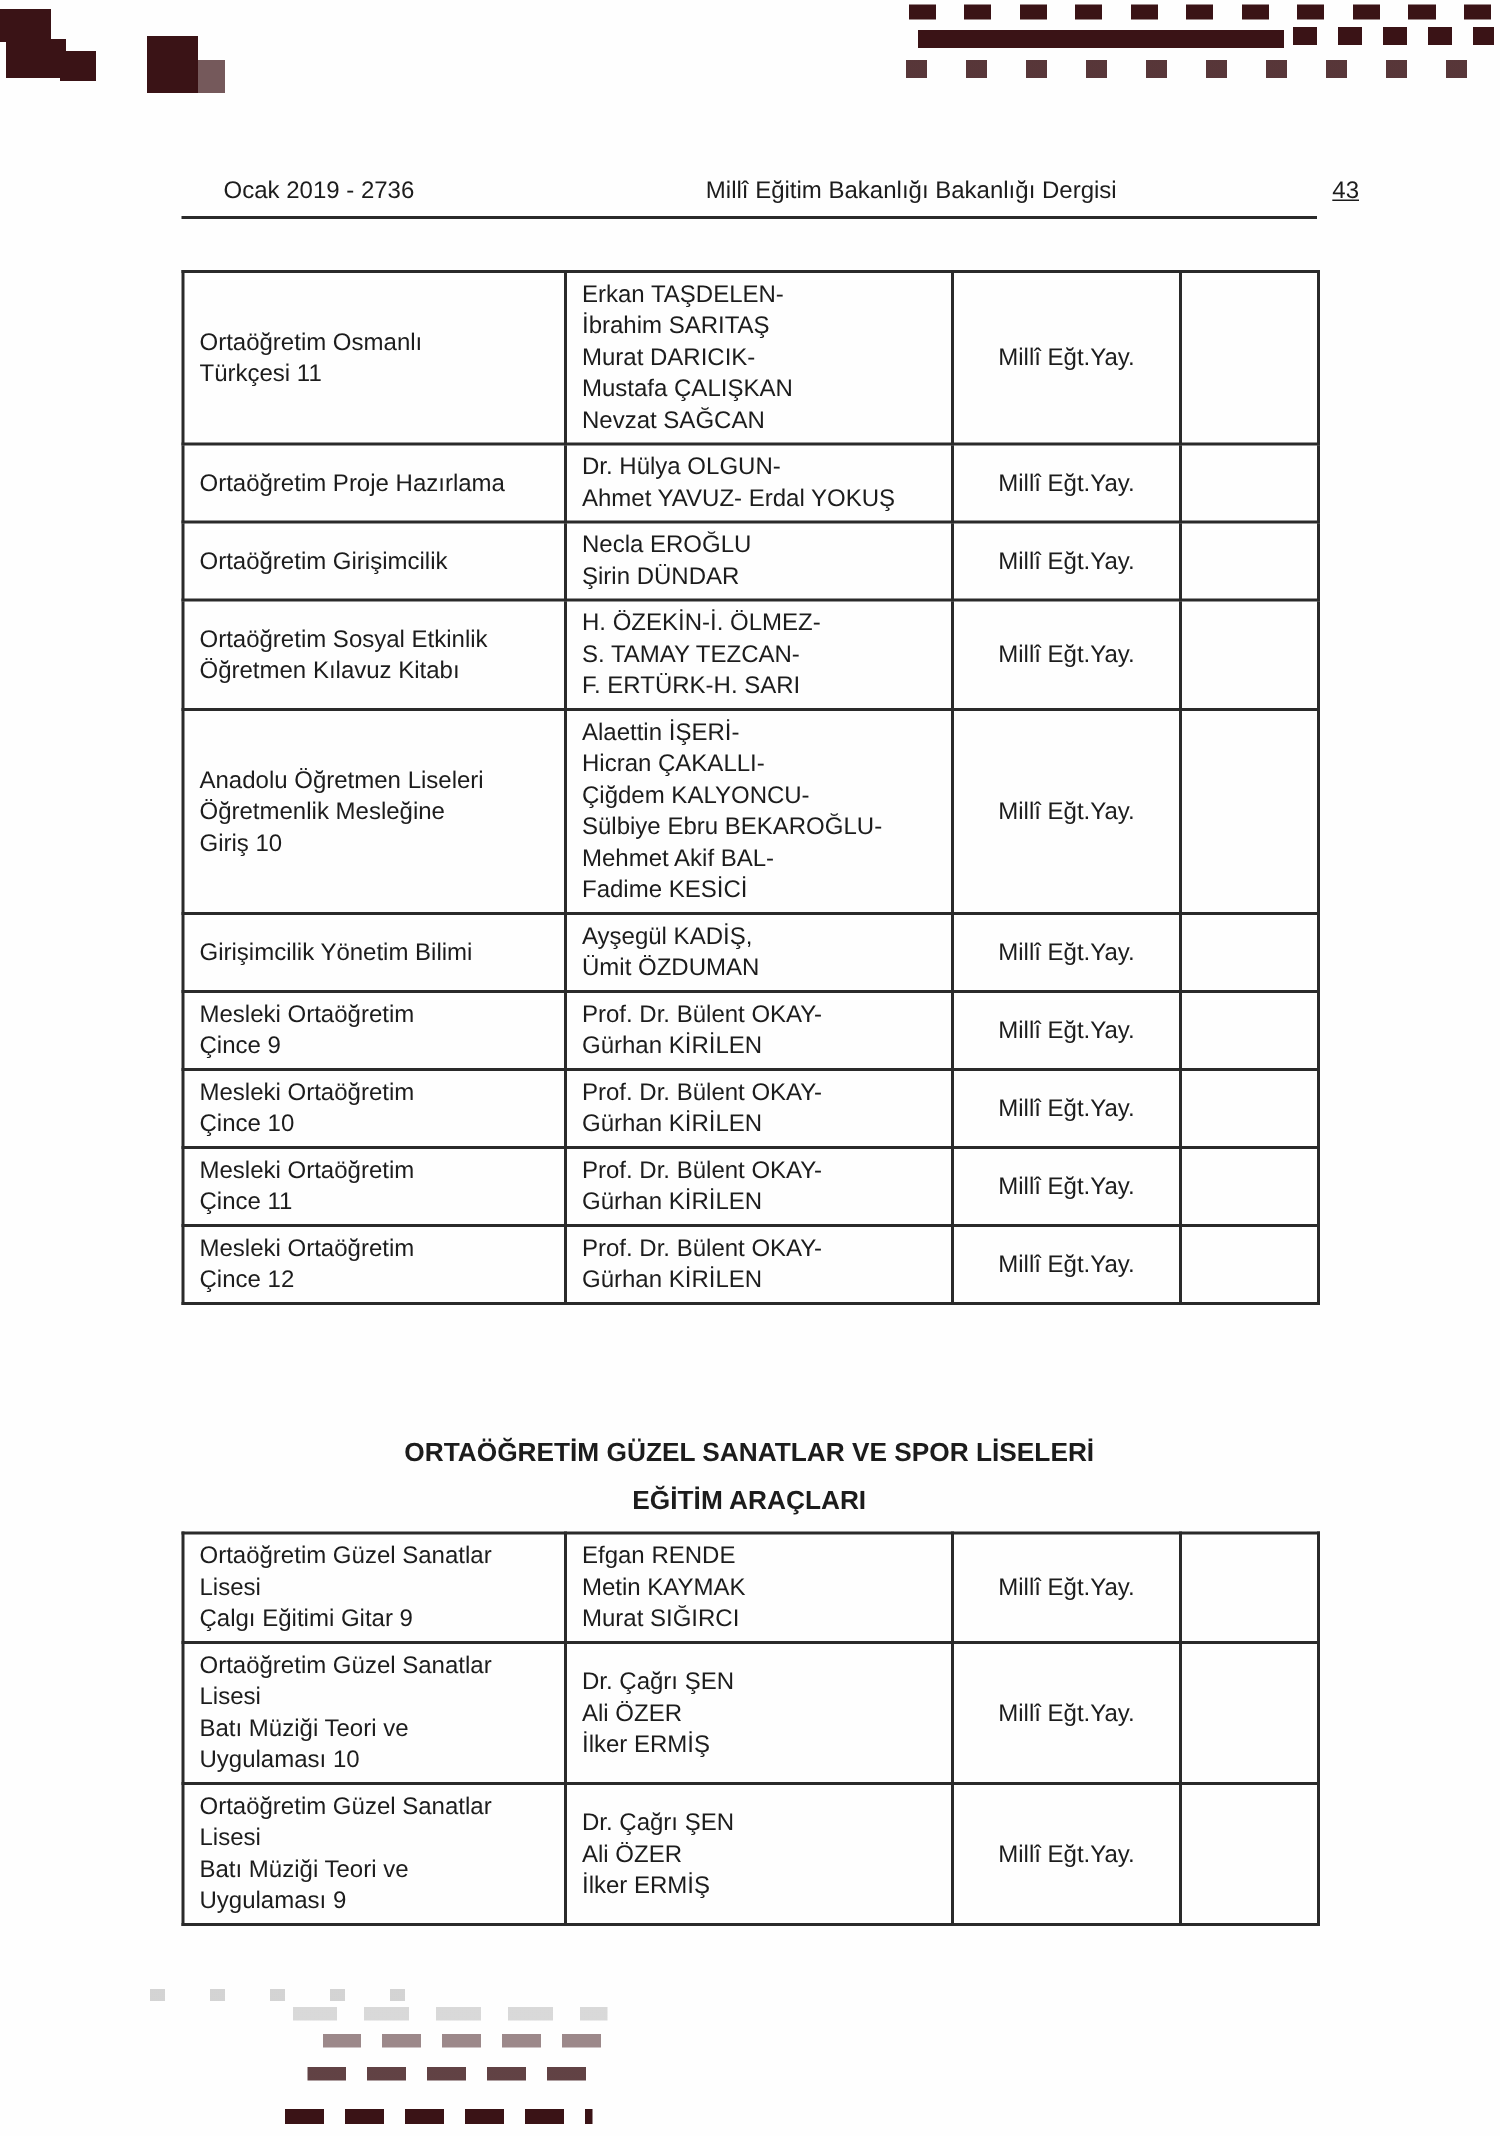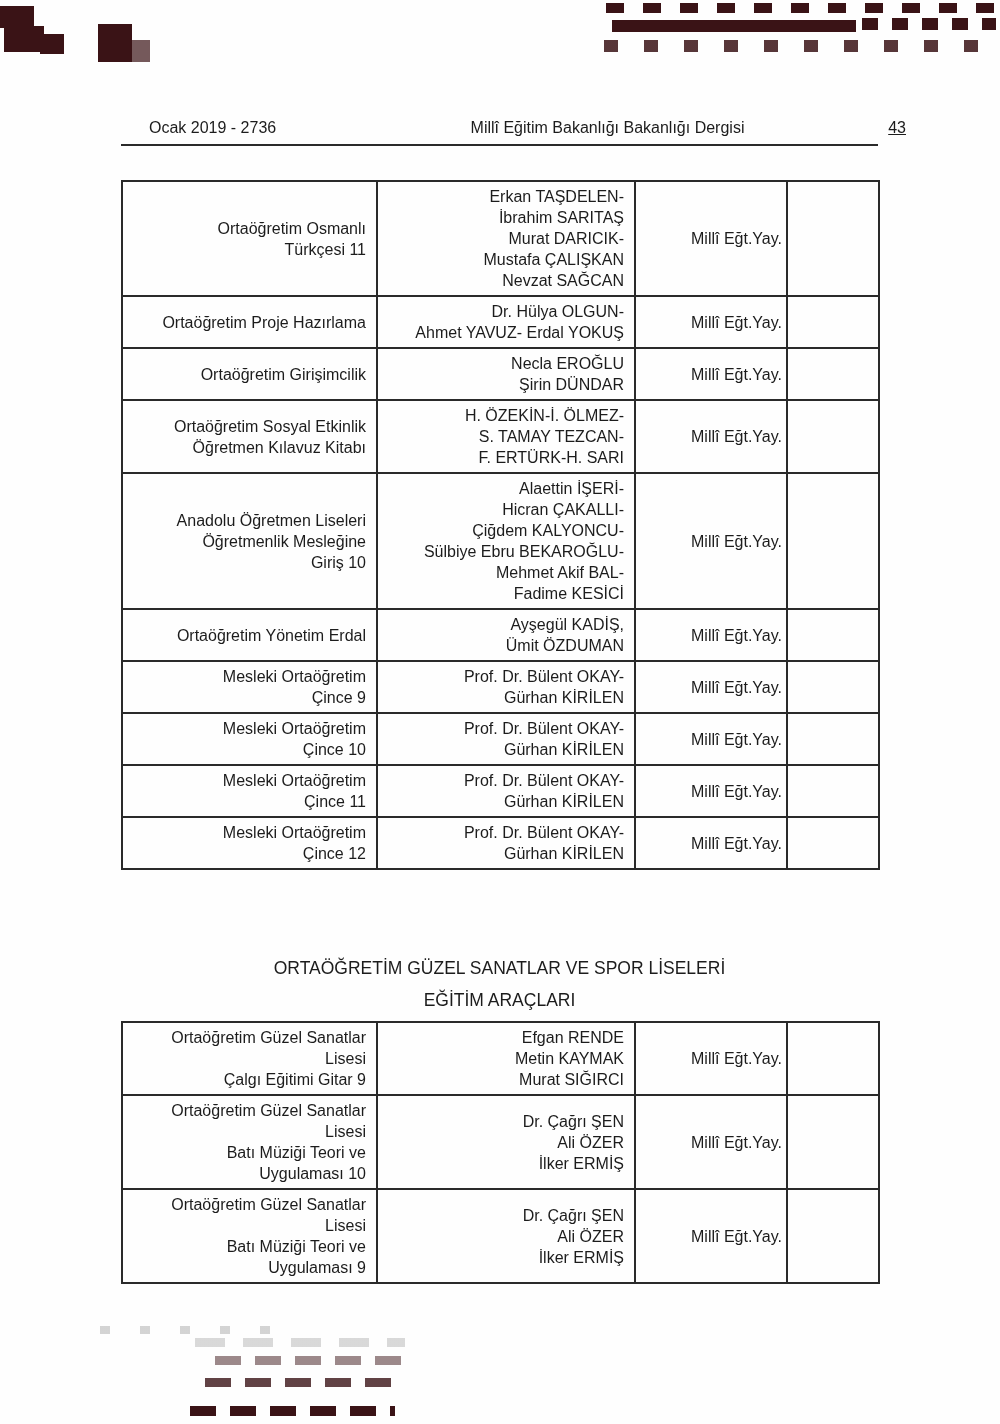--- a/index.html
+++ b/index.html
@@ -22,27 +22,27 @@
   
   table.books{
     position:absolute;left:121px;width:757px;
     border-collapse:collapse;table-layout:fixed;
     font-size:16px;line-height:21px;
   }
   #table1{top:180px;}
   #table2{top:1021px;}
   td.cell{
     border:2px solid var(--line);
-    padding:4px 10px;vertical-align:middle;text-align:right;
+    padding:4px 10px;vertical-align:middle;
   }
-  td.pub-cell,td.empty-cell{padding:4px 4px;}
+  td.pub-cell,td.empty-cell{text-align:center;padding:4px 4px;}
   
   .section-title{
     position:absolute;top:952px;left:121px;width:757px;
-    text-align:center;font-size:17.5px;font-weight:normal;line-height:32px;
+    text-align:center;font-size:17.5px;font-weight:bold;line-height:32px;
   }
   
   .art{position:absolute;background:var(--art);}
   .dash{position:absolute;}
   .d1{left:606px;top:3px;width:390px;height:10px;
       background:repeating-linear-gradient(90deg,var(--art) 0 18px,transparent 18px 37px);}
   .d2a{left:612px;top:20px;width:244px;height:12px;background:var(--art);}
   .d2b{left:862px;top:18px;width:134px;height:12px;
       background:repeating-linear-gradient(90deg,var(--art) 0 16px,transparent 16px 30px);}
   .d3{left:604px;top:40px;width:392px;height:12px;opacity:.85;
@@ -115,21 +115,21 @@
           <td class="cell pub-cell">Millî Eğt.Yay.</td>
           <td class="cell empty-cell"></td>
         </tr>
         <tr>
           <td class="cell title-cell">Anadolu Öğretmen Liseleri<br>Öğretmenlik Mesleğine<br>Giriş 10</td>
           <td class="cell authors-cell">Alaettin İŞERİ-<br>Hicran ÇAKALLI-<br>Çiğdem KALYONCU-<br>Sülbiye Ebru BEKAROĞLU-<br>Mehmet Akif BAL-<br>Fadime KESİCİ</td>
           <td class="cell pub-cell">Millî Eğt.Yay.</td>
           <td class="cell empty-cell"></td>
         </tr>
         <tr>
-          <td class="cell title-cell">Ortaöğretim Yönetim Erdal</td>
+          <td class="cell title-cell">Girişimcilik Yönetim Bilimi</td>
           <td class="cell authors-cell">Ayşegül KADİŞ,<br>Ümit ÖZDUMAN</td>
           <td class="cell pub-cell">Millî Eğt.Yay.</td>
           <td class="cell empty-cell"></td>
         </tr>
         <tr>
           <td class="cell title-cell">Mesleki Ortaöğretim<br>Çince 9</td>
           <td class="cell authors-cell">Prof. Dr. Bülent OKAY-<br>Gürhan KİRİLEN</td>
           <td class="cell pub-cell">Millî Eğt.Yay.</td>
           <td class="cell empty-cell"></td>
         </tr>

